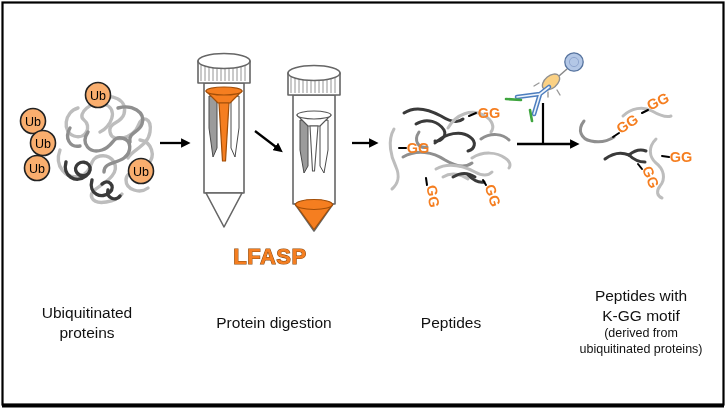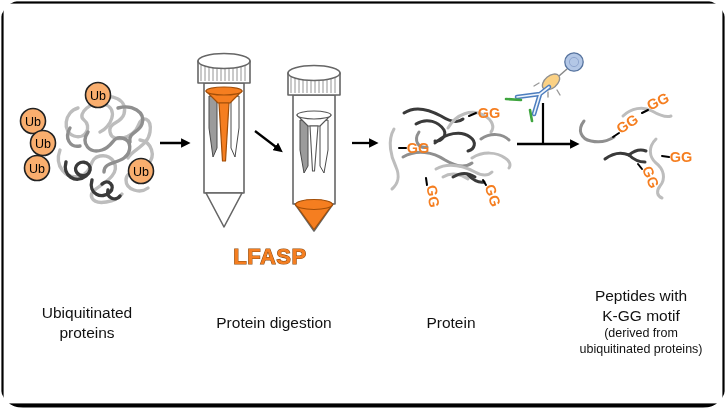--- a/index.html
+++ b/index.html
@@ -1,17 +1,17 @@
 <!DOCTYPE html>
 <html style="--orange: #F57E20; --orange_dark: #A24E08; --ub_fill: #F9AE6E; --gray_light: #BDBDBD; --gray_mid: #8F8F8F; --gray_dark: #3A3A3A; --antibody_blue: #4D7EBF; --antibody_green: #3FA53F; --bead_yellow: #FBD184; --bead_blue: #B3C7E6; --text: #111111;"><head>
 <meta charset="utf-8">
 <style>
   html,body { margin:0; padding:0; background:#fff; font-family:"Liberation Sans", sans-serif; }
   .frame {
-    position:relative; width:726px; height:408px; background:#fff; overflow:hidden;border-radius:23px;
+    position:relative; width:726px; height:408px; background:#fff; overflow:hidden;
   }
   svg { position:absolute; left:0; top:0; }
   svg text { font-family:"Liberation Sans", sans-serif; }
 
   
   .sq   { fill:none; stroke-linecap:round; stroke-linejoin:round; stroke-width:3; }
   .tg   { fill:none; stroke-linecap:round; stroke-linejoin:round; stroke-width:3.4; }
   .light{ stroke:var(--gray_light,#BDBDBD); }
   .mid  { stroke:var(--gray_mid,#8F8F8F); }
   .dark { stroke:var(--gray_dark,#3A3A3A); }
@@ -197,21 +197,21 @@
 </svg>
 
 <div class="caption" style="left:194px; top:313px; width:160px;">
   <div>Protein digestion</div>
 </div>
 <div class="caption" style="left:12px; top:303px; width:150px;">
   <div>Ubiquitinated</div>
   <div>proteins</div>
 </div>
 <div class="caption" style="left:391px; top:313px; width:120px;">
-  <div>Protein</div>
+  <div>Peptides</div>
 </div>
 <div class="caption" style="left:546px; top:286px; width:190px;">
   <div>Peptides with</div>
   <div>K-GG motif</div>
   <div class="sub">(derived from</div>
   <div class="sub">ubiquitinated proteins)</div>
 </div>
 </div>
 
 </body></html>

